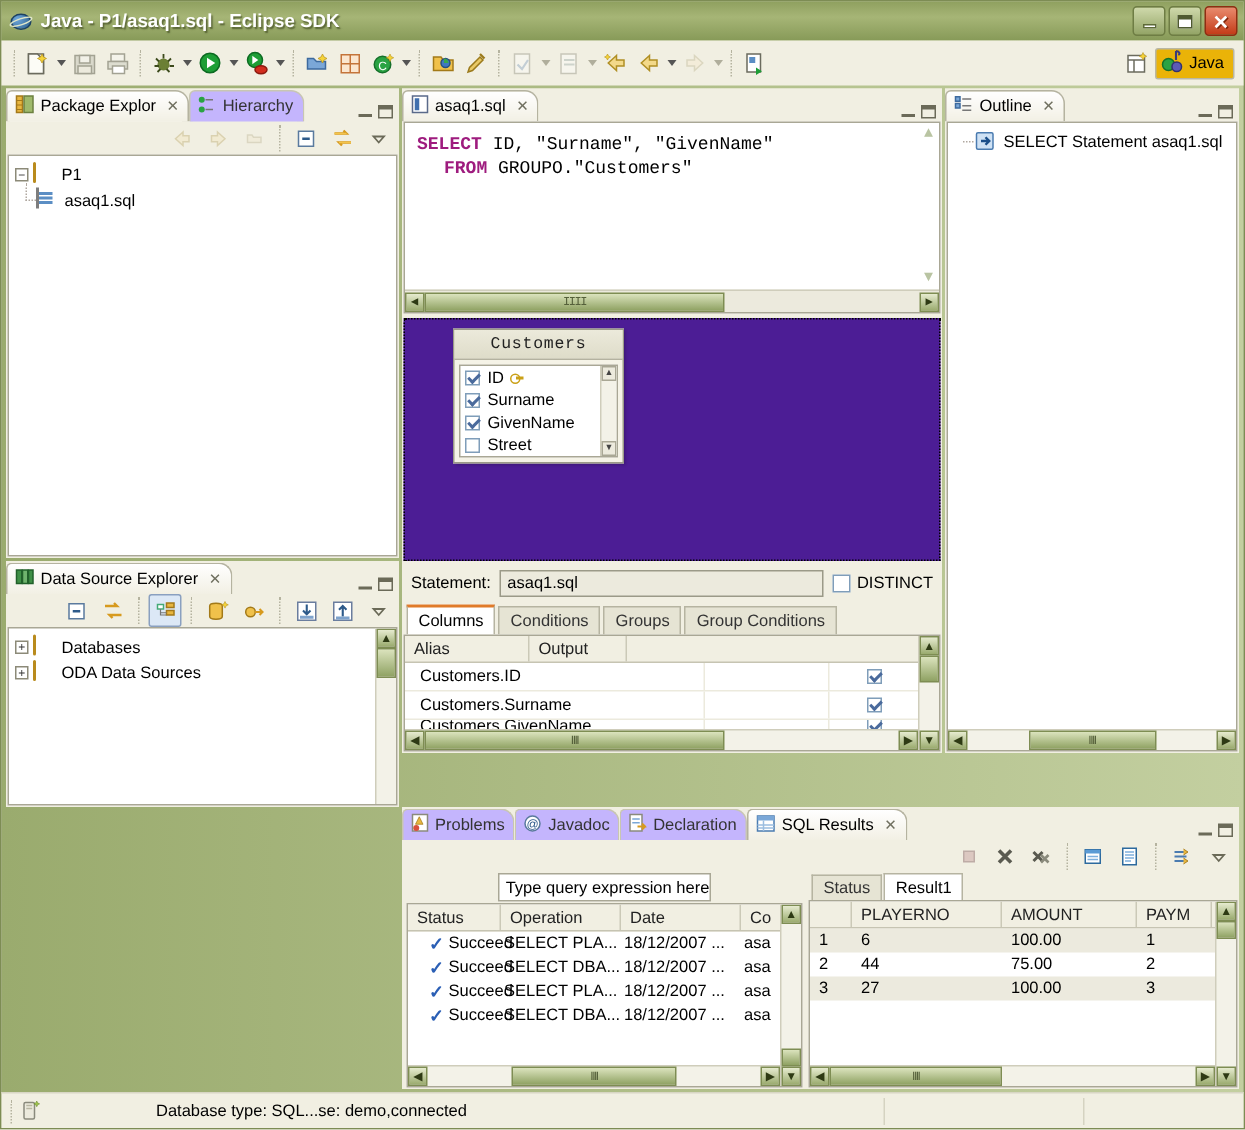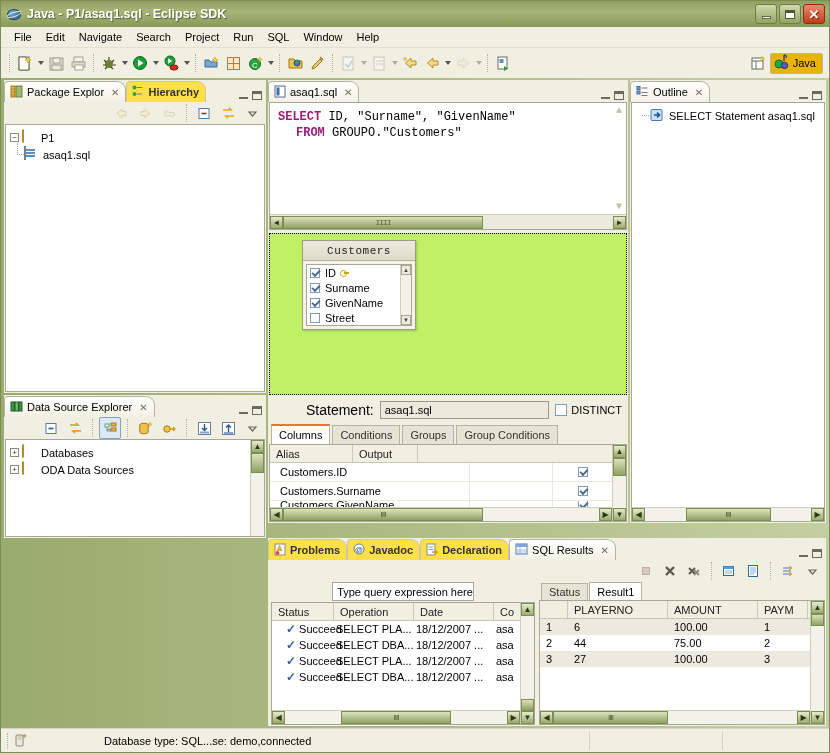--- a/index.html
+++ b/index.html
@@ -89,23 +89,22 @@
   
   .view { background:#f1efe2; display:flex; flex-direction:column; min-height:0; }
   .view-tabrow {
     height:22px; display:flex; align-items:flex-end; position:relative;
     background:#f1efe2;
   }
   .vtab {
     height:21px; display:flex; align-items:center; gap:4px;
     padding:0 6px 0 5px; font-size:11px; white-space:nowrap;
     border:1px solid #c8c6b2; border-bottom:none;
-    border-radius:4px 9px 0 0; background:#fde047; color:#333;
+    border-radius:4px 9px 0 0; background:#c4b5fd; color:#333;
     position:relative;
-    font-weight:bold;
   }
   .vtab.active {
     background: linear-gradient(to bottom,#ffffff,#f2f0e4);
     border-color:#b5b3a0; color:#000; font-weight:normal;
   }
   .vtab .x { color:#6f6f5f; font-size:10px; margin-left:3px;}
   .view-ctrls { margin-left:auto; display:flex; align-items:center; gap:4px; padding:0 4px 2px 0;}
   .mini-min { width:9px; height:7px; border-bottom:2px solid #6b6a58;}
   .mini-max { width:10px; height:9px; border:1px solid #6b6a58; border-top-width:3px;}
   .view-toolbar {
@@ -161,21 +160,21 @@
     height:128px; position:relative; overflow:hidden;
     font-family:"Liberation Mono","DejaVu Sans Mono",monospace; font-size:12px;
   }
   .code-line { padding-left:8px; white-space:pre; line-height:16px;}
   .kw { color:#9e1b7e; font-weight:bold;}
   .code-scroll-h {
     position:absolute; left:0; right:0; bottom:0; height:15px;
     background:#eceadd; border-top:1px solid #cfcdbb; display:flex; align-items:center;
   }
   .design-area {
-    flex:1 1 auto; background:#bef264; border:1px dotted #000;
+    flex:1 1 auto; background:#4c1d95; border:1px dotted #000;
     margin:3px 1px 0 1px; position:relative; min-height:0;
   }
   .table-box {
     position:absolute; left:32px; top:6px; width:114px;
     background:#f5f3e7; border:1px solid #9b9a88;
     box-shadow:1px 1px 2px rgba(0,0,0,.2);
   }
   .table-box-title {
     height:20px; background:linear-gradient(to bottom,#eceadb,#dedcc9);
     border-bottom:1px solid #b4b2a0;
@@ -194,21 +193,21 @@
   }
   .cbx.on::after{
     content:'';position:absolute;left:1px;top:1px;width:6px;height:3px;
     border-left:2px solid #4a6a9c;border-bottom:2px solid #4a6a9c;transform:rotate(-45deg);
   }
   .keyico { width:9px;height:9px;margin-left:4px;position:relative;display:inline-block;}
   .keyico::before{content:'';position:absolute;left:0;top:2px;width:5px;height:5px;border:1.5px solid #caa017;border-radius:50%;}
   .keyico::after{content:'';position:absolute;left:4px;top:4px;width:5px;height:1.5px;background:#caa017;}
   
   .stmt-row { display:flex; align-items:center; gap:6px; padding:6px 6px 5px 6px; background:#f1efe2;}
-  .stmt-label { font-size:14px;margin-left:32px;}
+  .stmt-label { font-size:11px;}
   .stmt-input {
     flex:1 1 auto; height:18px; background:#eceadd; border:1px solid #9b9a88;
     display:flex; align-items:center; padding-left:4px; font-size:11px; color:#000;
   }
   .distinct-wrap { display:flex; align-items:center; gap:4px; font-size:11px;}
   .distinct-box { width:12px;height:12px;border:1px solid #7f9db9;background:#fff;}
   
   .ltab-row { display:flex; align-items:flex-end; padding-left:3px; background:#f1efe2; height:20px;}
   .ltab {
     height:19px; display:flex;align-items:center; padding:0 7px; font-size:11px;
@@ -270,31 +269,20 @@
         </div>
       <div class="win-btn">
           <div class="wb-max"></div>
         </div>
       <div class="win-btn close">
           <span class="wb-x">✕</span>
         </div>
     </div>
   </div>
 
-  <div class="menubar">
-    <div class="menu-item">File</div>
-    <div class="menu-item">Edit</div>
-    <div class="menu-item">Navigate</div>
-    <div class="menu-item">Search</div>
-    <div class="menu-item">Project</div>
-    <div class="menu-item">Run</div>
-    <div class="menu-item">SQL</div>
-    <div class="menu-item">Window</div>
-    <div class="menu-item">Help</div>
-  </div>
 
   <div class="toolbar">
     <div class="tb-sep"></div>
     <div class="tb-btn">
       <svg width="17" height="17" viewBox="0 0 17 17">
           <rect x="2" y="2" width="10" height="13" fill="#fff" stroke="#6b6b5e"></rect>
           <path d="M2 2h6l4 4v9H2z" fill="#fcfcf6" stroke="#6b6b5e"></path>
           <path d="M11 2l1 2 2 1-2 1-1 2-1-2-2-1 2-1z" fill="#f5d33a" stroke="#b9941b" stroke-width=".5"></path>
         </svg>
     </div>

